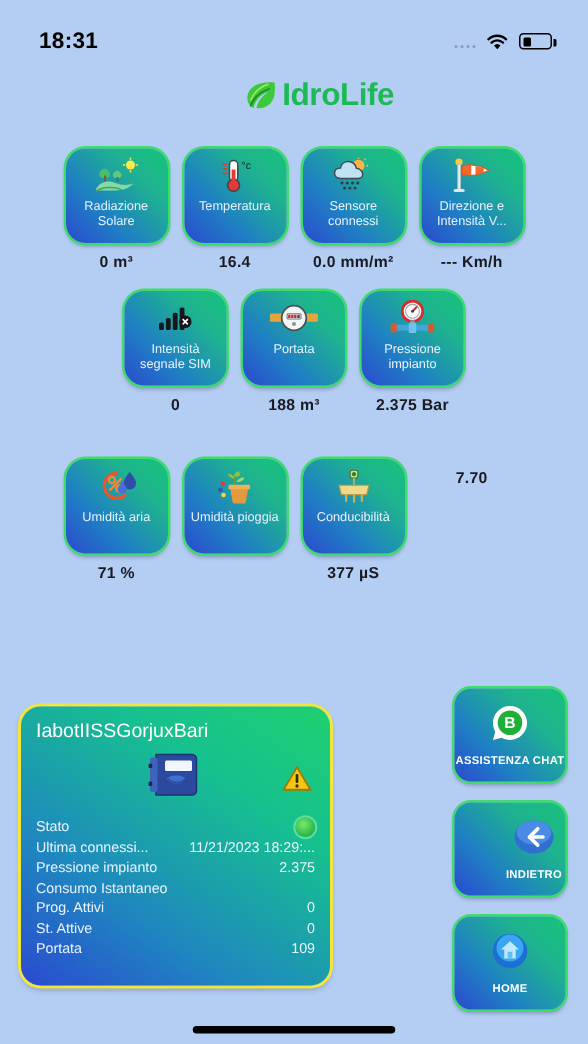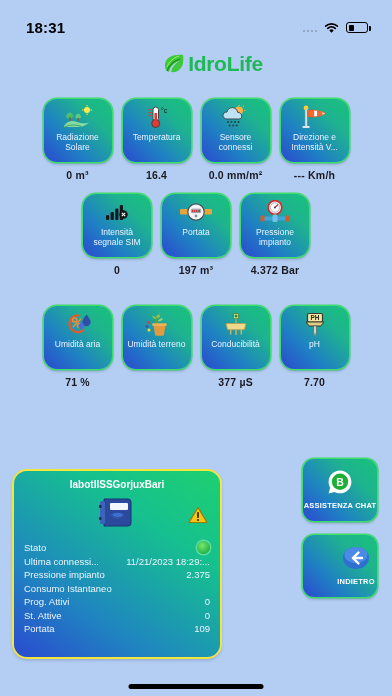--- a/index.html
+++ b/index.html
@@ -60,21 +60,21 @@
   }
 
   
   .device-card {
     position: absolute; left: 14px; top: 471px; width: 206px; height: 186px;
     border-radius: 13px;
     background: linear-gradient(215deg, #1fd06f 0%, #16c08f 30%, #1f86c0 70%, #2a4ad0 100%);
     box-shadow: 0 0 0 2px #f2e63a, 0 2px 4px rgba(20,30,80,.35);
     padding: 8px 10px 6px 10px; overflow: hidden;
   }
-  .device-title { text-align: center; font-size: 10px; font-weight: bold; color: #ffffff; }
+  .device-title { font-size: 13px; font-weight: normal; color: #ffffff; }
   .device-mid { position: relative; height: 42px; margin-top: 3px; }
   .device-icon { position: absolute; left: 50%; transform: translateX(-50%); top: 0; }
   .warn-icon { position: absolute; right: 2px; top: 13px; }
   .rows { margin-top: 6px; }
   .drow { display: flex; justify-content: space-between; align-items: center; font-size: 9.5px; color: #eaf4ff; line-height: 13.5px; }
   .drow .k { white-space: nowrap; overflow: hidden; text-overflow: ellipsis; }
   .drow .v { white-space: nowrap; font-size: 9.5px; }
   .status-dot {
     width: 13px; height: 13px; border-radius: 50%;
     background: radial-gradient(circle at 40% 35%, #79e86a, #27b54a 70%, #1d9a3c);
@@ -261,41 +261,41 @@
                 <rect x="17.1" y="8.8" width="1.6" height="2.2"></rect>
               </g>
             <g fill="#3b4248">
                 <rect x="19.2" y="8.8" width="1.6" height="2.2"></rect>
               </g>
             <circle cx="17" cy="15" r="1.4" fill="#8c969c"></circle>
           </svg>
         </div>
         <div class="tile-label">Portata</div>
       </div>
-      <div class="tile-value">197 m³</div>
+      <div class="tile-value">188 m³</div>
     </div>
 
     <div class="tile-cell">
       <div class="tile">
         <div class="tile-ico">
           <svg width="34" height="25" viewBox="0 0 34 25">
             <circle cx="17" cy="7.5" r="6.8" fill="#f5f5f5" stroke="#d32f2f" stroke-width="1.8"></circle>
             <circle cx="17" cy="7.5" r="4.6" fill="#fff" stroke="#9aa2a8" stroke-width=".7"></circle>
             <line x1="17" y1="7.5" x2="20" y2="4.4" stroke="#c62828" stroke-width="1.3"></line>
             <circle cx="17" cy="7.5" r="1" fill="#37474f"></circle>
             <rect x="15.6" y="13.5" width="2.8" height="3" fill="#8c969c"></rect>
             <rect x="5" y="16.5" width="24" height="4" rx="1.6" fill="#41a5d8"></rect>
             <rect x="2.5" y="15.4" width="4" height="6.2" rx="1" fill="#d45b2e"></rect>
             <rect x="27.5" y="15.4" width="4" height="6.2" rx="1" fill="#d45b2e"></rect>
             <rect x="14.5" y="15" width="5" height="7" rx="1" fill="#6fc3ea"></rect>
           </svg>
         </div>
         <div class="tile-label">Pressione impianto</div>
       </div>
-      <div class="tile-value">4.372 Bar</div>
+      <div class="tile-value">2.375 Bar</div>
     </div>
   </div>
 
   <div class="tile-row row3">
 
     <div class="tile-cell">
       <div class="tile">
         <div class="tile-ico">
           <svg width="32" height="24" viewBox="0 0 32 24">
             <path d="M16 3.4a8.4 8.4 0 1 0 5.4 14.8" fill="none" stroke="#e8562a" stroke-width="2.2" stroke-linecap="round"></path>
@@ -321,21 +321,21 @@
             <rect x="15" y="5.5" width="1.4" height="7" fill="#6d9e30"></rect>
             <path d="M12.5 13.5h12l-1.6 9.2a1.3 1.3 0 0 1-1.3 1h-6.2a1.3 1.3 0 0 1-1.3-1z" fill="#e39a3f"></path>
             <rect x="11.3" y="11.2" width="14.4" height="2.9" rx=".8" fill="#f0b055"></rect>
             <g>
                 <circle cx="7.5" cy="10.5" r="1.5" fill="#e53935"></circle>
                 <circle cx="6" cy="14.5" r="1.5" fill="#3f51b5"></circle>
                 <circle cx="8" cy="18" r="1.5" fill="#fdd835"></circle>
               </g>
           </svg>
         </div>
-        <div class="tile-label">Umidità terreno</div>
+        <div class="tile-label">Umidità pioggia</div>
       </div>
       <div class="tile-value"></div>
     </div>
 
     <div class="tile-cell">
       <div class="tile">
         <div class="tile-ico">
           <svg width="32" height="25" viewBox="0 0 32 25">
             <rect x="13.4" y="1.5" width="5.2" height="5.2" rx="1.2" fill="#bfe88a" stroke="#4f6b2a" stroke-width=".8"></rect>
             <circle cx="16" cy="4.1" r="1.4" fill="#2e7d32"></circle>
@@ -345,32 +345,20 @@
             <rect x="20.5" y="17.5" width="1.5" height="5" fill="#c9b061"></rect>
             <rect x="15.3" y="17.5" width="1.5" height="5.5" fill="#c9b061"></rect>
           </svg>
         </div>
         <div class="tile-label">Conducibilità</div>
       </div>
       <div class="tile-value">377 µS</div>
     </div>
 
     <div class="tile-cell">
-      <div class="tile">
-        <div class="tile-ico">
-          <svg width="30" height="25" viewBox="0 0 30 25">
-            <rect x="7.5" y="1.5" width="15" height="8.5" rx="1.6" fill="#f3e4a2" stroke="#3b3b2a" stroke-width="1.2"></rect>
-            <text x="15" y="8" text-anchor="middle" font-size="6.5" font-weight="bold" font-family="Liberation Sans, sans-serif" fill="#2a2a1c">PH</text>
-            <path d="M6 10h18l-3.2 4H9.2z" fill="#e0cd84" stroke="#3b3b2a" stroke-width="1"></path>
-            <rect x="13.8" y="14" width="2.4" height="8" fill="#e8e8e8" stroke="#6b6b5b" stroke-width=".8"></rect>
-            <path d="M13.8 22h2.4l-1.2 2.3z" fill="#9a9a8a"></path>
-          </svg>
-        </div>
-        <div class="tile-label">pH</div>
-      </div>
       <div class="tile-value">7.70</div>
     </div>
   </div>
 
   <div class="device-card">
     <div class="device-title">IabotIISSGorjuxBari</div>
 
     <div class="device-mid">
       <span class="device-icon">
         <svg width="38" height="40" viewBox="0 0 38 40">
@@ -441,15 +429,26 @@
       <svg width="30" height="26" viewBox="0 0 30 26">
         <ellipse cx="15" cy="13" rx="13" ry="11" fill="#2f6fd0"></ellipse>
         <ellipse cx="15" cy="10" rx="11.5" ry="8" fill="#4b8ae6"></ellipse>
         <path d="M17.5 7.5 12 13l5.5 5.5" stroke="#ffffff" stroke-width="2.4" fill="none" stroke-linecap="round" stroke-linejoin="round"></path>
         <line x1="12" y1="13" x2="21" y2="13" stroke="#ffffff" stroke-width="2.4" stroke-linecap="round"></line>
       </svg>
     </span>
     <span class="sb-label">INDIETRO</span>
   </div>
 
+  <div class="sidebtn sb3">
+    <span>
+      <svg width="26" height="26" viewBox="0 0 26 26">
+        <circle cx="13" cy="13" r="11.5" fill="#1d6fd6"></circle>
+        <circle cx="13" cy="11" r="9" fill="#39a7f0"></circle>
+        <path d="M13 6.5 19 12h-2.2v6H9.2v-6H7z" fill="#bfe9ff"></path>
+        <rect x="11.4" y="13.5" width="3.2" height="4.5" fill="#5ec0f5"></rect>
+      </svg>
+    </span>
+    <span class="sb-label">HOME</span>
+  </div>
 
   <div class="home-indicator"></div>
 </div>
 
 </body></html>

